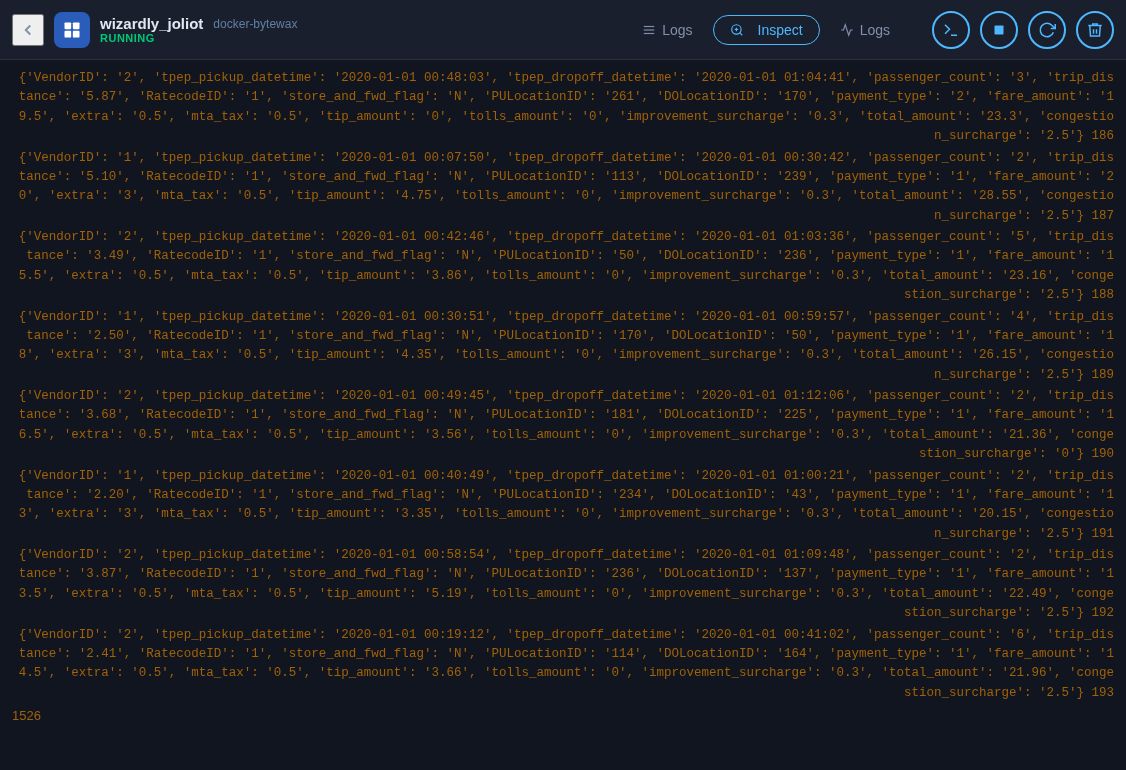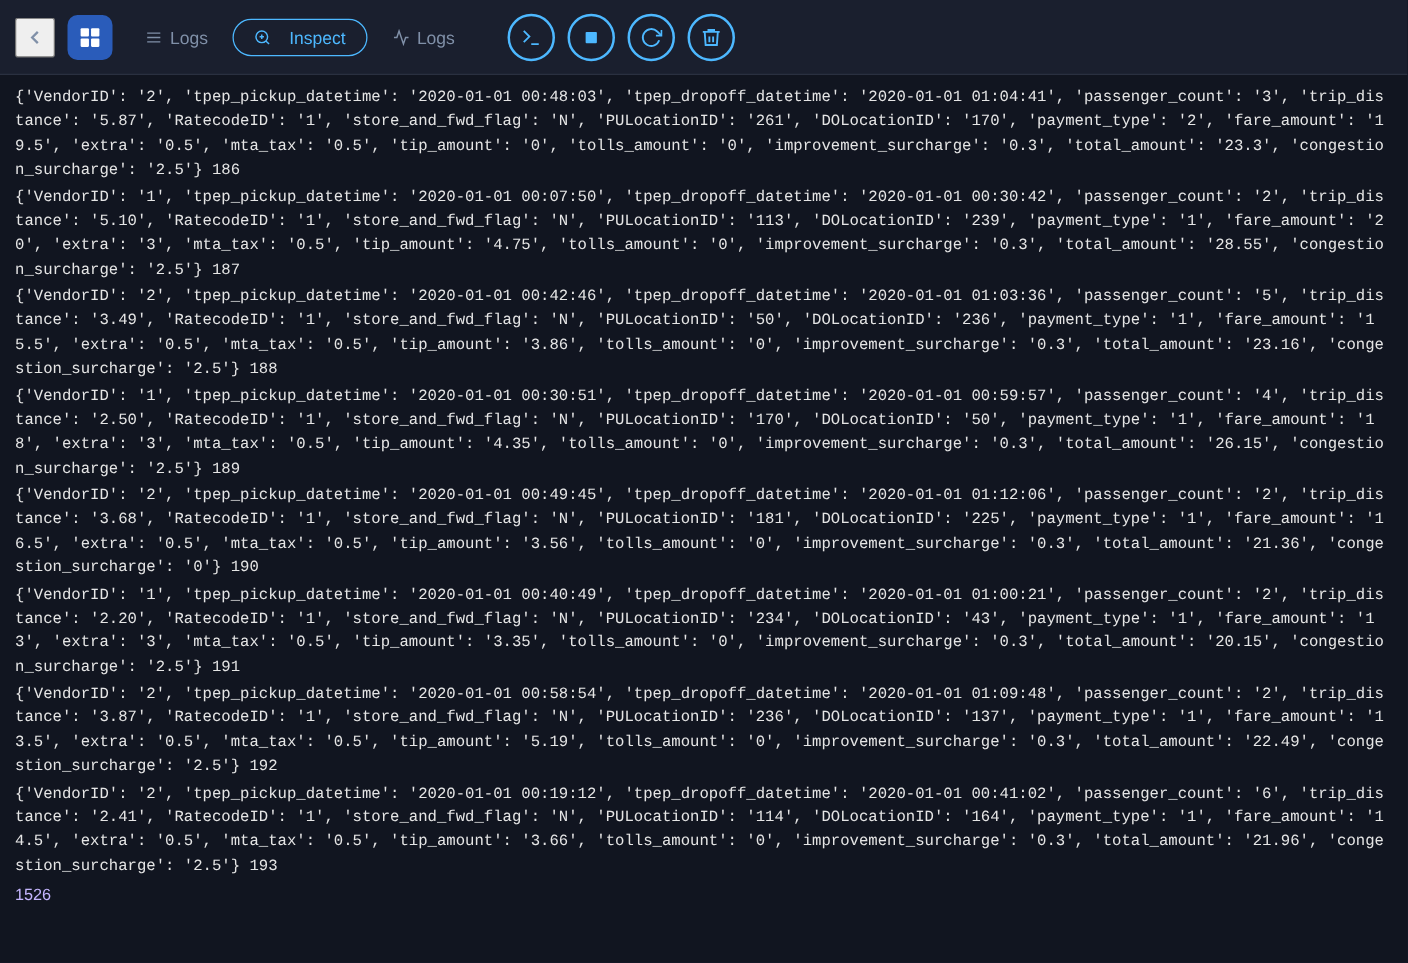--- a/index.html
+++ b/index.html
@@ -153,30 +153,31 @@
     .content {
       background-color: #111520;
       height: calc(770px - 60px);
       overflow-y: auto;
       padding: 8px 12px;
     }
 
     .log-line {
       font-size: 12.5px;
       line-height: 1.55;
-      color: #e5e5e5;
+      color: #a16207;
       white-space: pre-wrap;
       word-break: break-all;
       padding: 1px 0;
+      text-align: right;
     }
 
     .footer-count {
       font-family: sans-serif;
       font-size: 13px;
-      color: #c4b5fd;
+      color: #a16207;
       padding: 4px 0 2px 0;
     }
 
     .content::-webkit-scrollbar {
       width: 6px;
     }
     .content::-webkit-scrollbar-track {
       background: #1a1f2e;
     }
     .content::-webkit-scrollbar-thumb {
@@ -197,20 +198,27 @@
 
   <div class="app-icon">
     <svg width="20" height="20" viewBox="0 0 24 24" fill="white">
       <rect x="3" y="3" width="8" height="8" rx="1"></rect>
       <rect x="13" y="3" width="8" height="8" rx="1"></rect>
       <rect x="3" y="13" width="8" height="8" rx="1"></rect>
       <rect x="13" y="13" width="8" height="8" rx="1"></rect>
     </svg>
   </div>
 
+  <div class="app-info">
+    <div class="app-name-row">
+      <span class="app-name">wizardly_joliot</span>
+      <span class="docker-badge">docker-bytewax</span>
+    </div>
+    <span class="status-badge">RUNNING</span>
+  </div>
 
   <div class="nav-tabs">
     <button class="nav-tab">
       <svg viewBox="0 0 24 24" fill="none" stroke="currentColor" stroke-width="2">
         <line x1="3" y1="6" x2="21" y2="6"></line>
         <line x1="3" y1="12" x2="21" y2="12"></line>
         <line x1="3" y1="18" x2="21" y2="18"></line>
       </svg>
       <span>Logs</span>
     </button>

